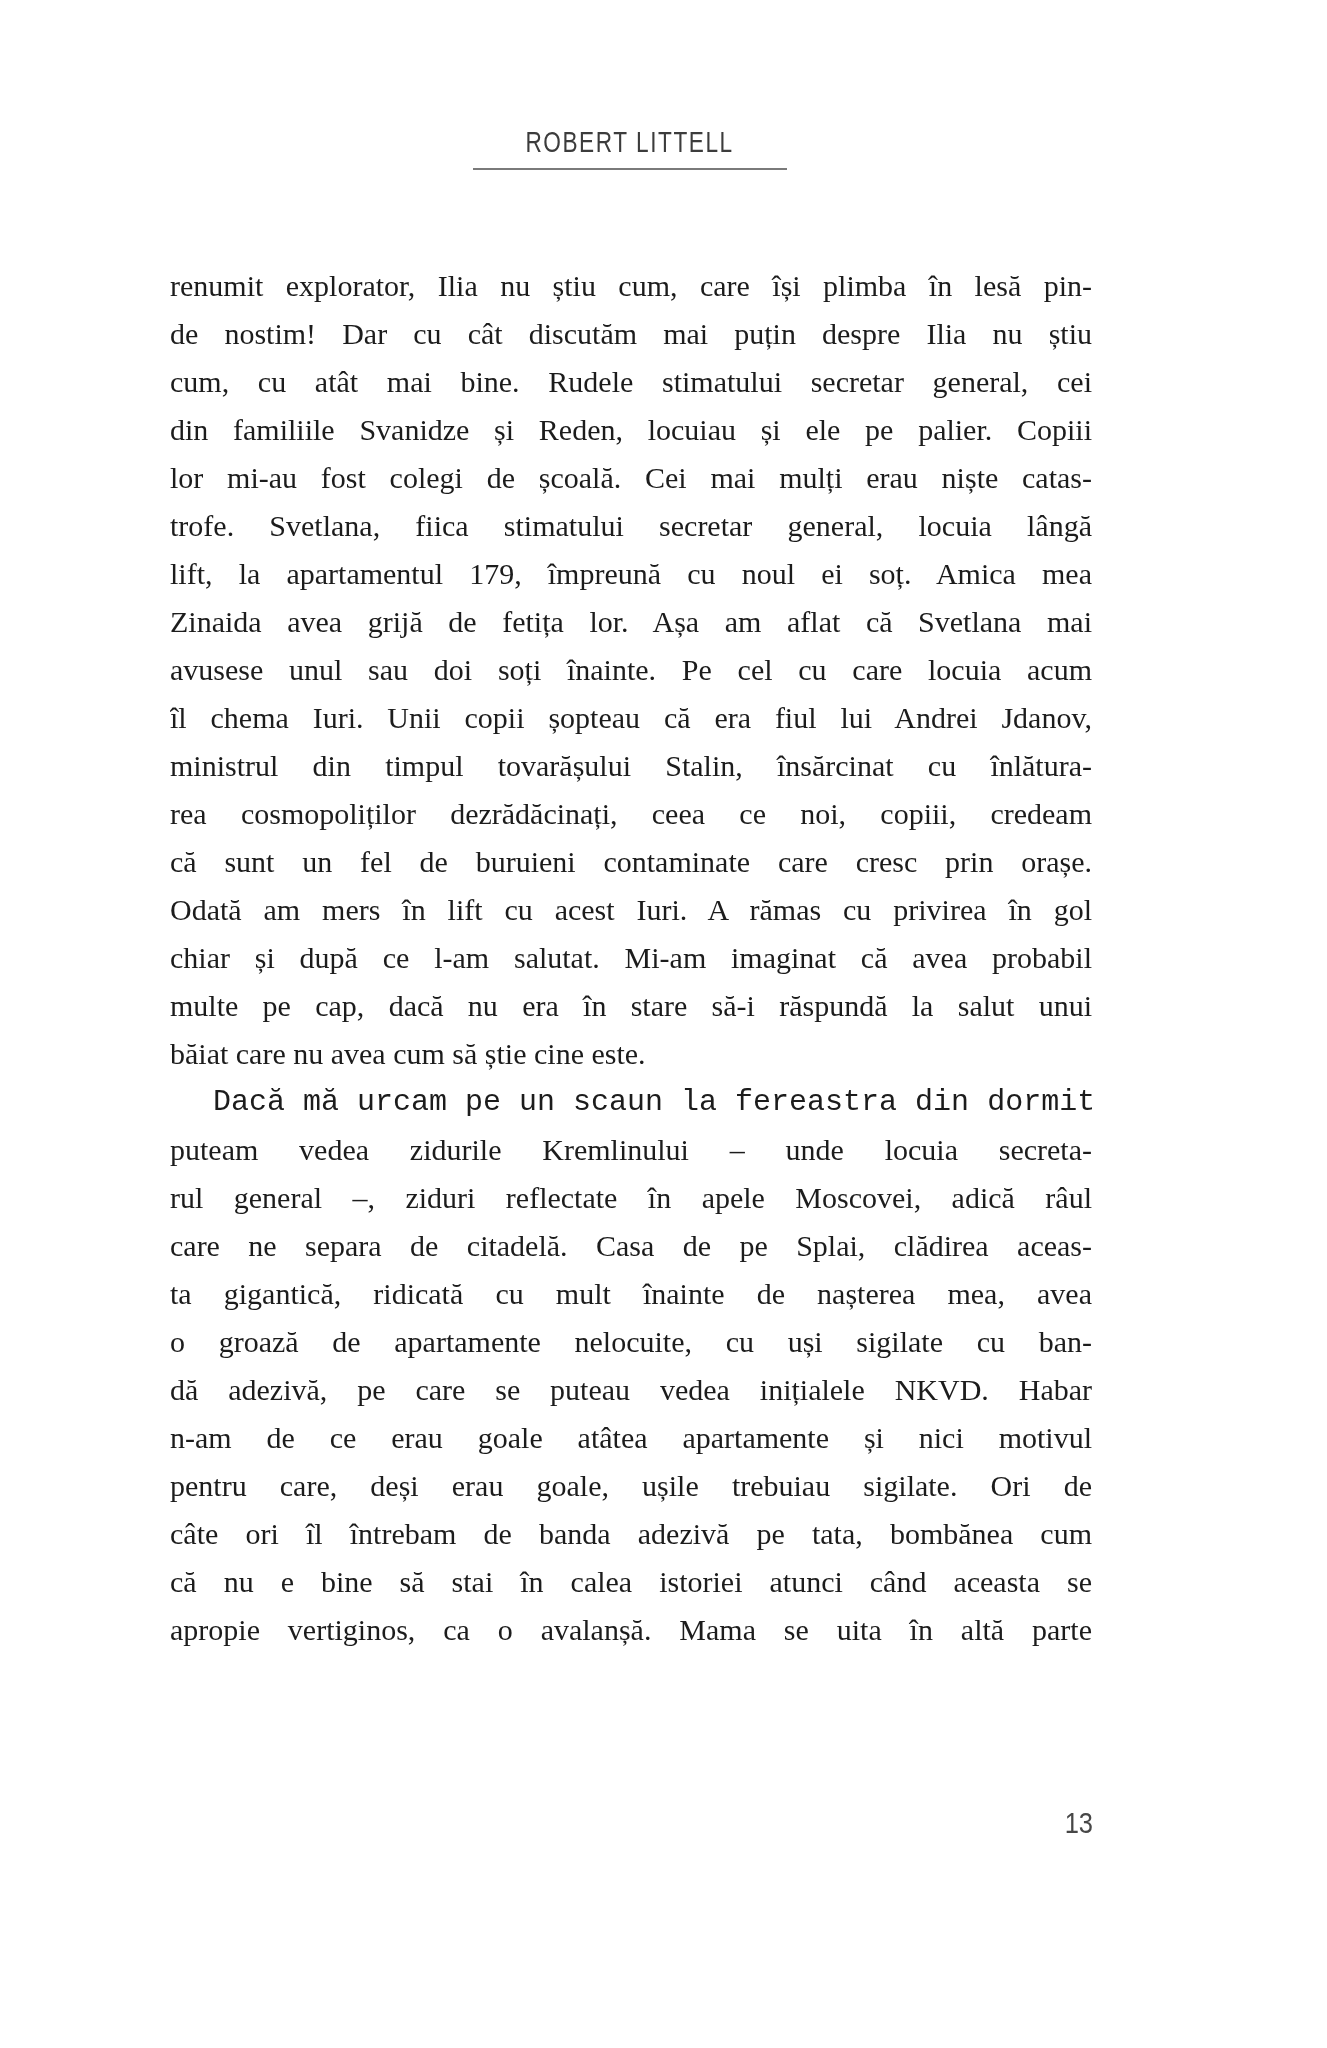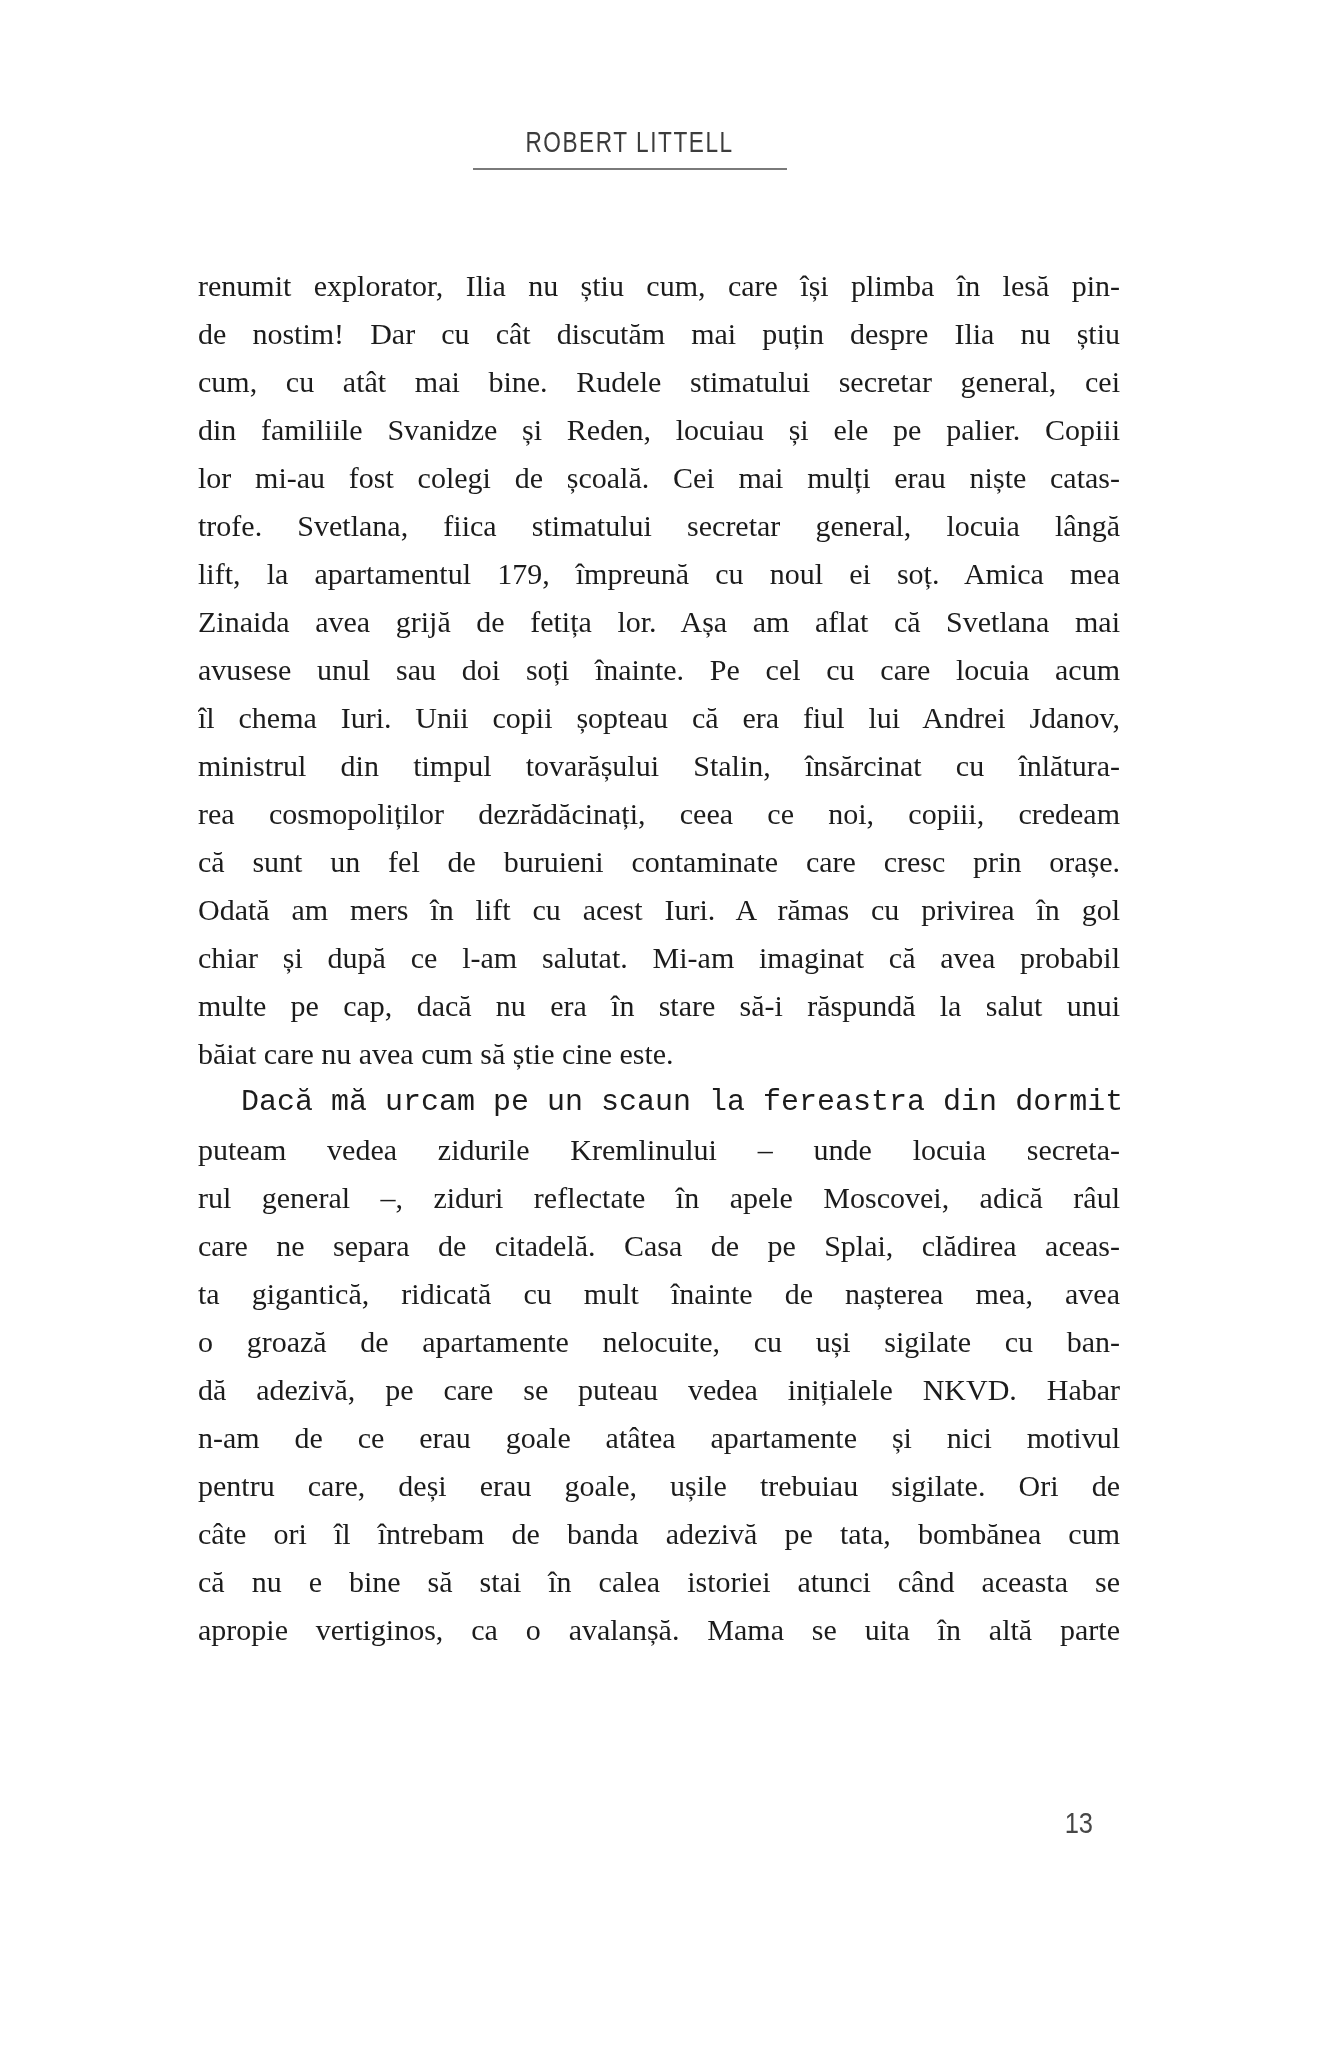--- a/index.html
+++ b/index.html
@@ -32,21 +32,20 @@
     transform-origin: center;
     white-space: nowrap;
     line-height: 48px;
   }
   .textblock {
     position: absolute;
     left: 170px; top: 262px;
     width: 922px;
     color: #1c1c1c;
     font-size: 30px;
-    margin-left: 28px;
   }
   .line {
     height: 48px;
     line-height: 48px;
     text-align: justify;
     text-align-last: justify;
     overflow: hidden;
     white-space: nowrap;
   }
   .line.para-last {

